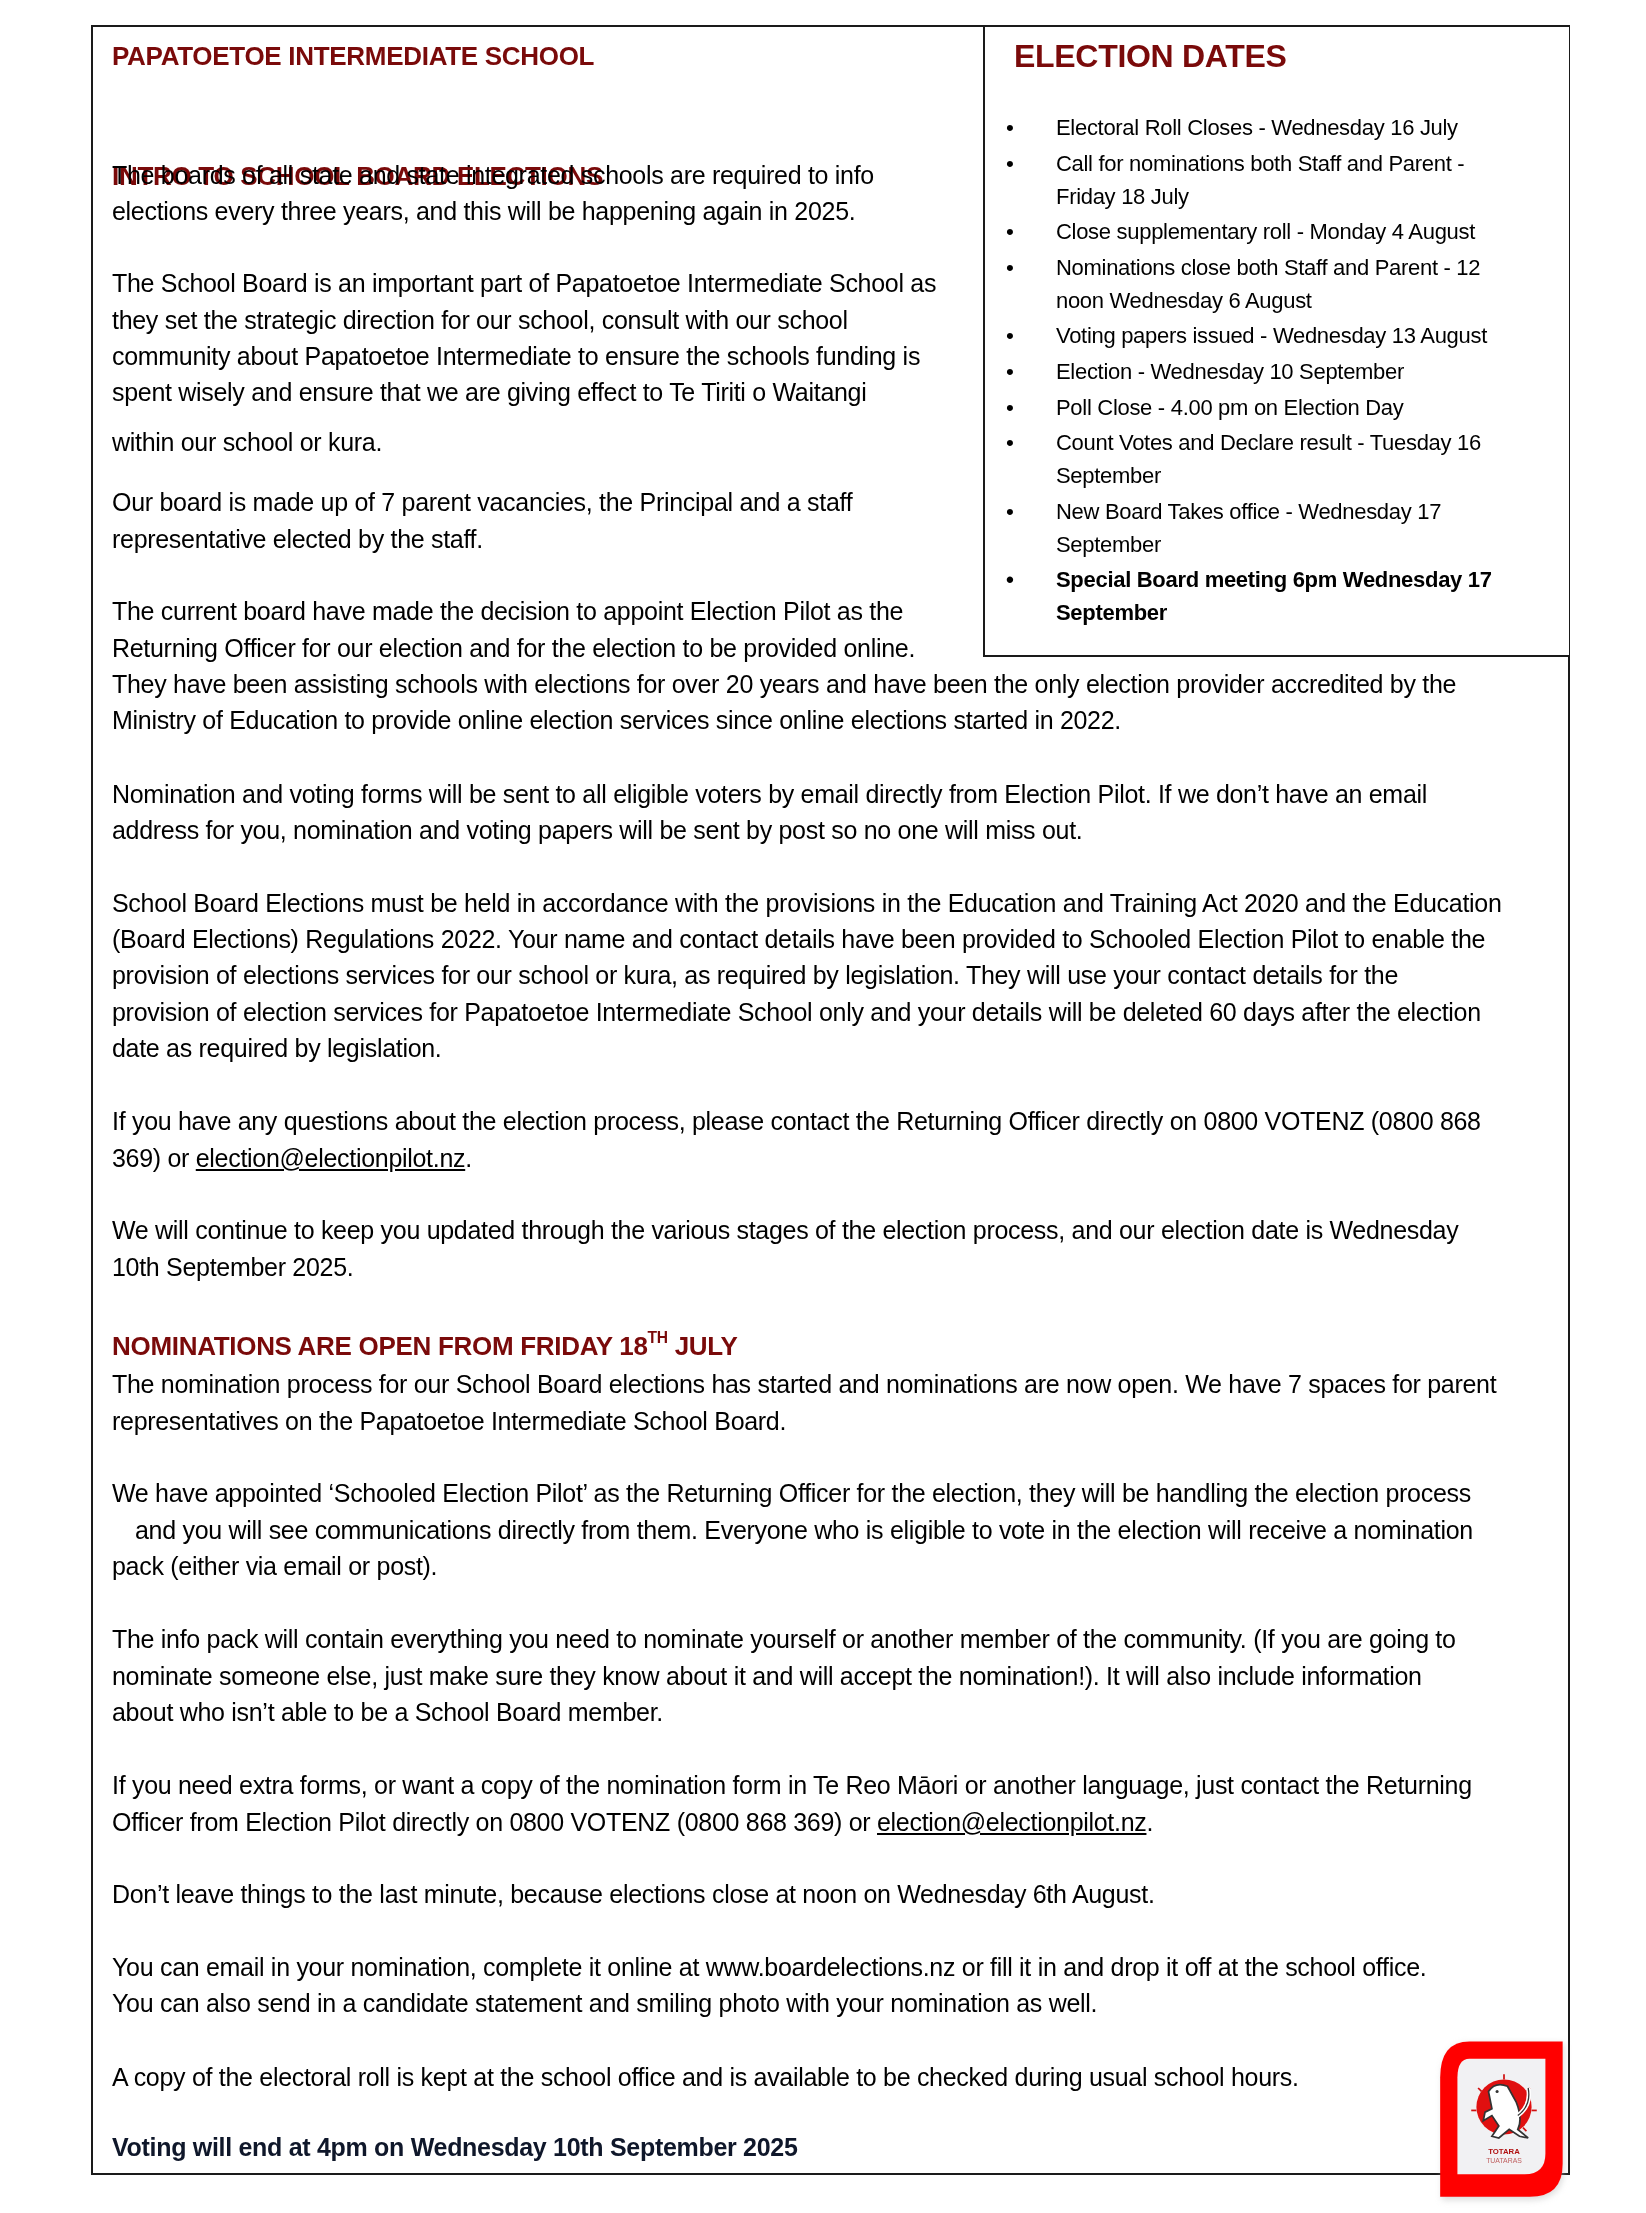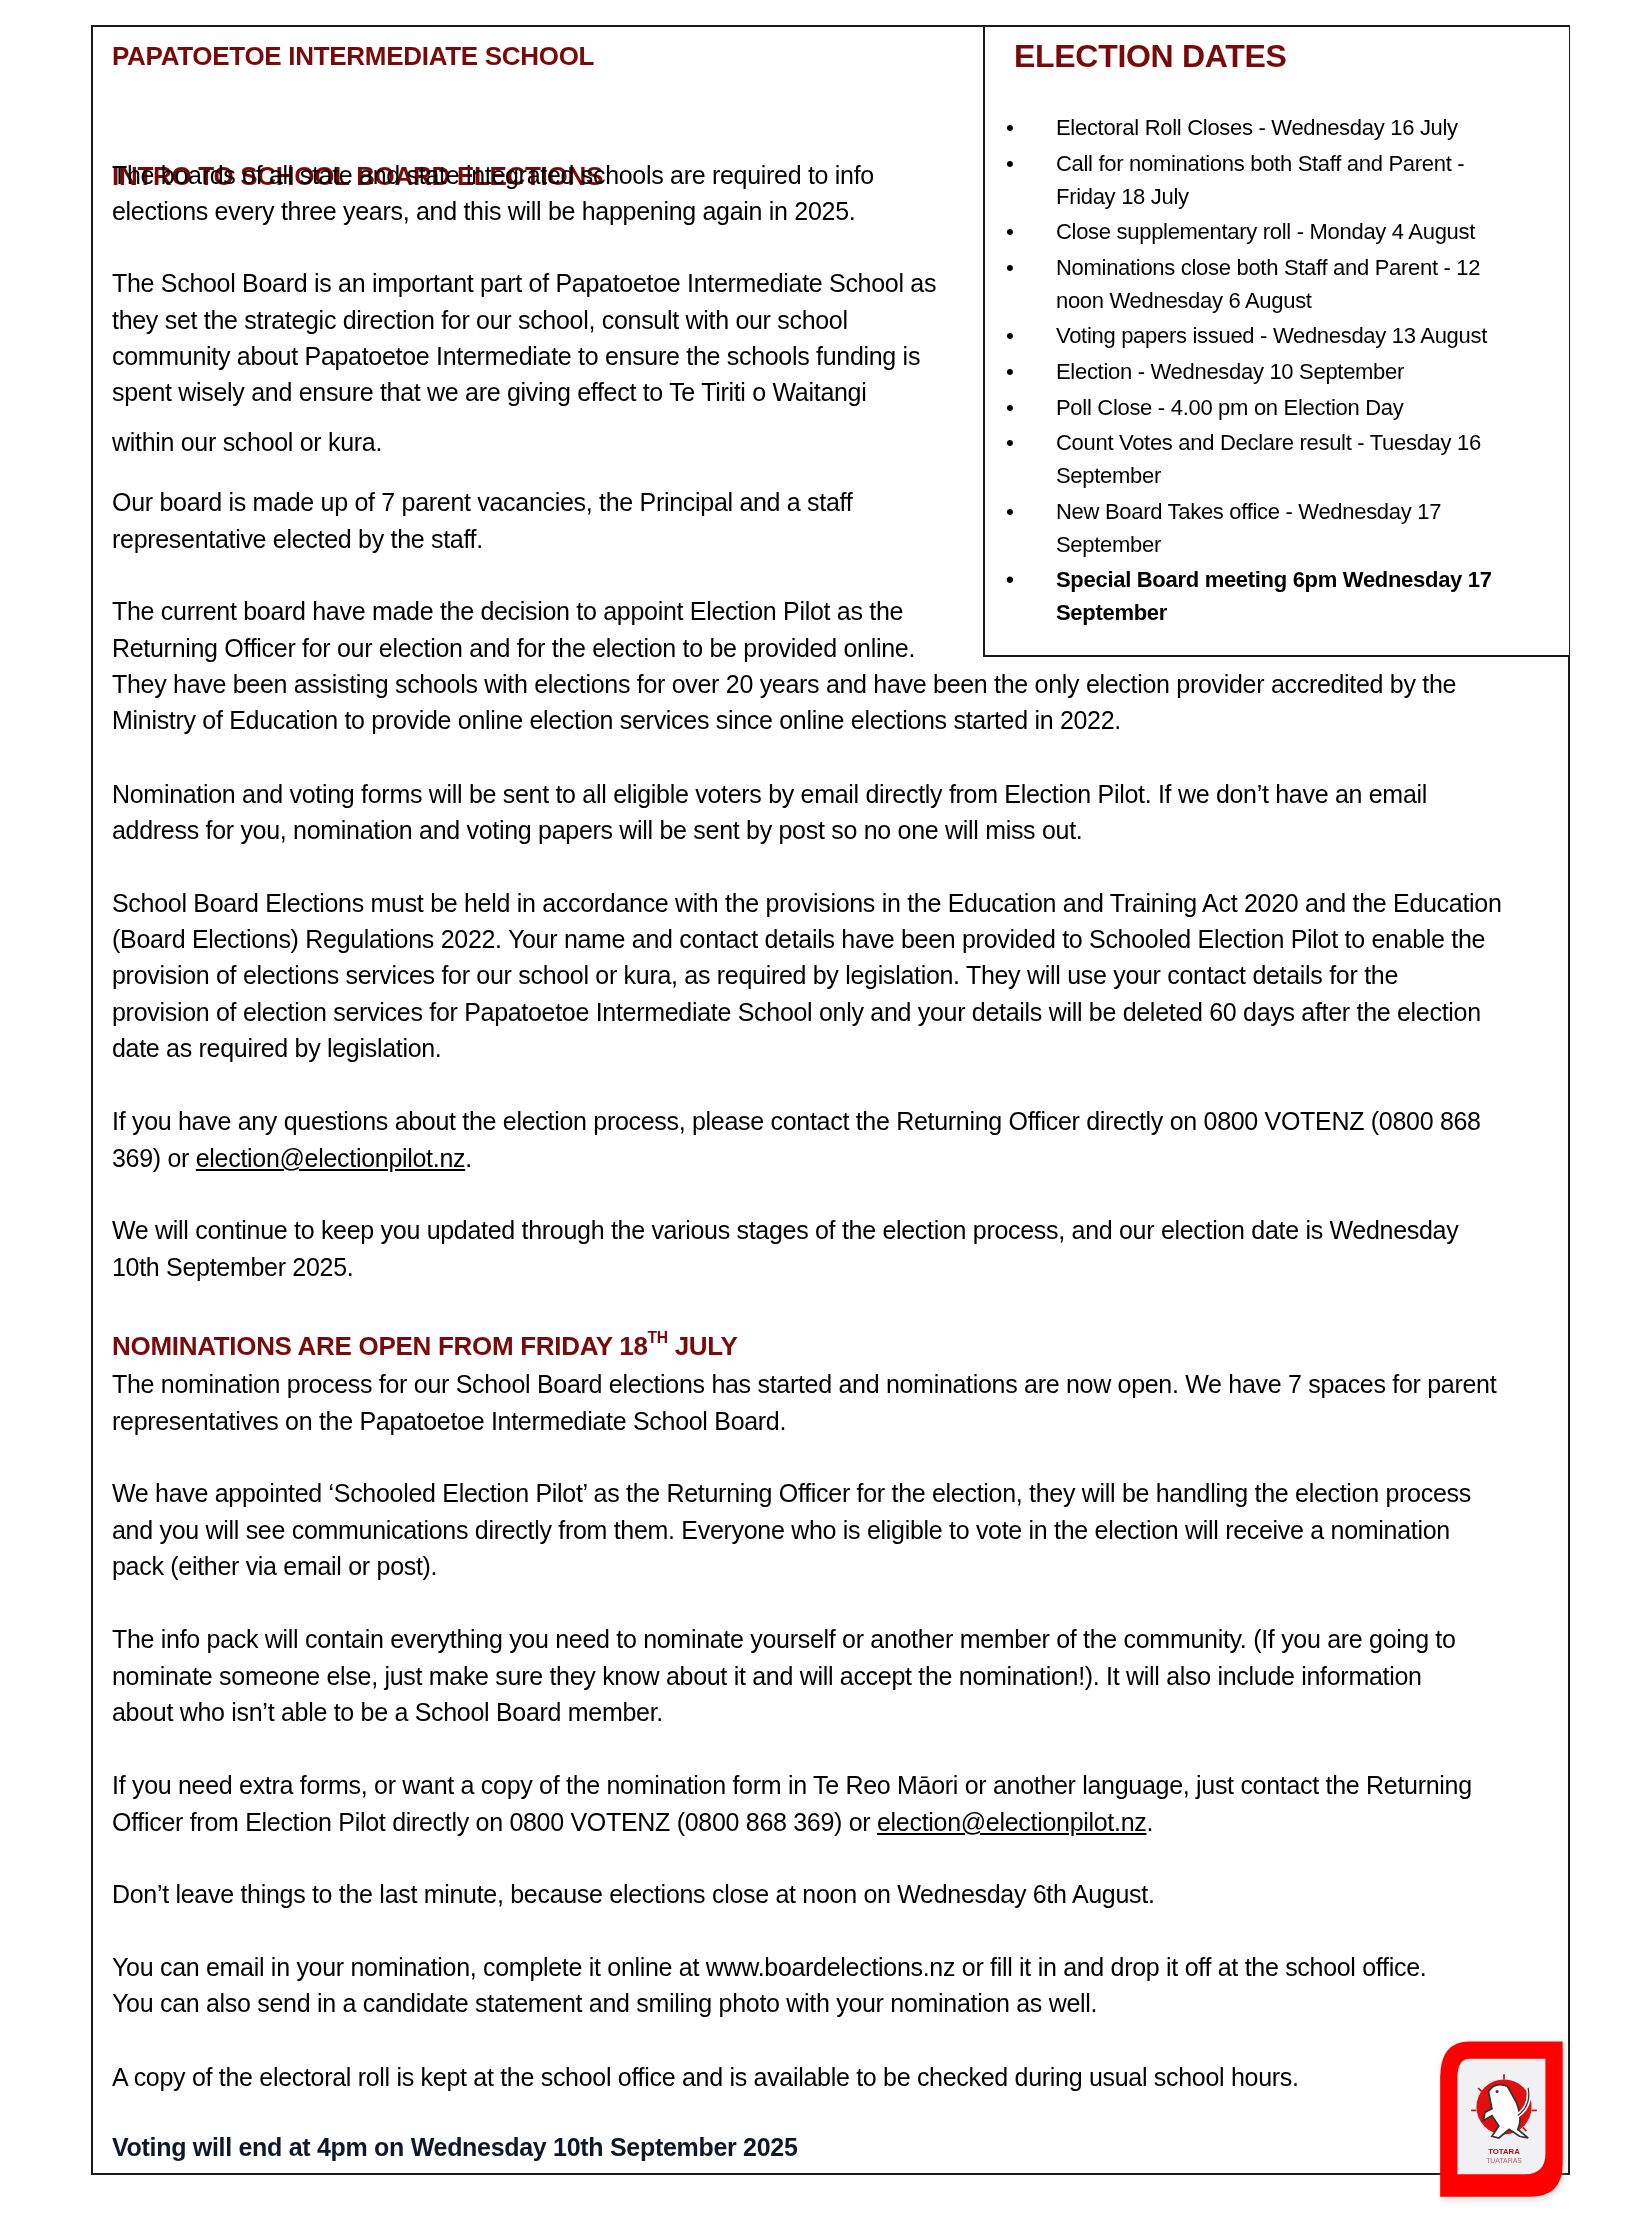--- a/index.html
+++ b/index.html
@@ -60,21 +60,21 @@
 
 <div class="text" style="top:1212px;">We will continue to keep you updated through the various stages of the election process, and our election date is Wednesday</div>
 <div class="text" style="top:1249px;">10th September 2025.</div>
 
 <div class="heading" style="top:1328px;"><span>NOMINATIONS ARE OPEN FROM FRIDAY 18</span><sup>TH</sup><span> JULY</span></div>
 
 <div class="text" style="top:1366px;">The nomination process for our School Board elections has started and nominations are now open. We have 7 spaces for parent</div>
 <div class="text" style="top:1403px;">representatives on the Papatoetoe Intermediate School  Board.</div>
 
 <div class="text" style="top:1475px;">We have appointed ‘Schooled Election Pilot’ as the Returning Officer for the election, they will be handling the election process</div>
-<div class="text" style="top:1512px;">and you will see communications directly from them. Everyone who is eligible to vote in the election will receive a nomination</div>
+<div class="text" style="top:1512px;margin-left:23px;">and you will see communications directly from them. Everyone who is eligible to vote in the election will receive a nomination</div>
 <div class="text" style="top:1548px;">pack (either via email or post).</div>
 
 <div class="text" style="top:1621px;">The info pack will contain everything you need to nominate yourself or another member of the community. (If you are going to</div>
 <div class="text" style="top:1658px;">nominate someone else, just make sure they know about it and will accept the nomination!). It will also include information</div>
 <div class="text" style="top:1694px;">about who isn’t able to be a School Board member.</div>
 
 <div class="text" style="top:1767px;">If you need extra forms, or want a copy of the nomination form in Te Reo Māori or another language, just contact the Returning</div>
 <div class="text" style="top:1804px;"><span>Officer from Election Pilot directly on 0800 VOTENZ (0800 868 369) or </span><a class="link">election@electionpilot.nz</a><span>.</span></div>
 
 <div class="text" style="top:1876px;">Don’t leave things to the last minute, because elections close at noon on Wednesday 6th August.</div>

